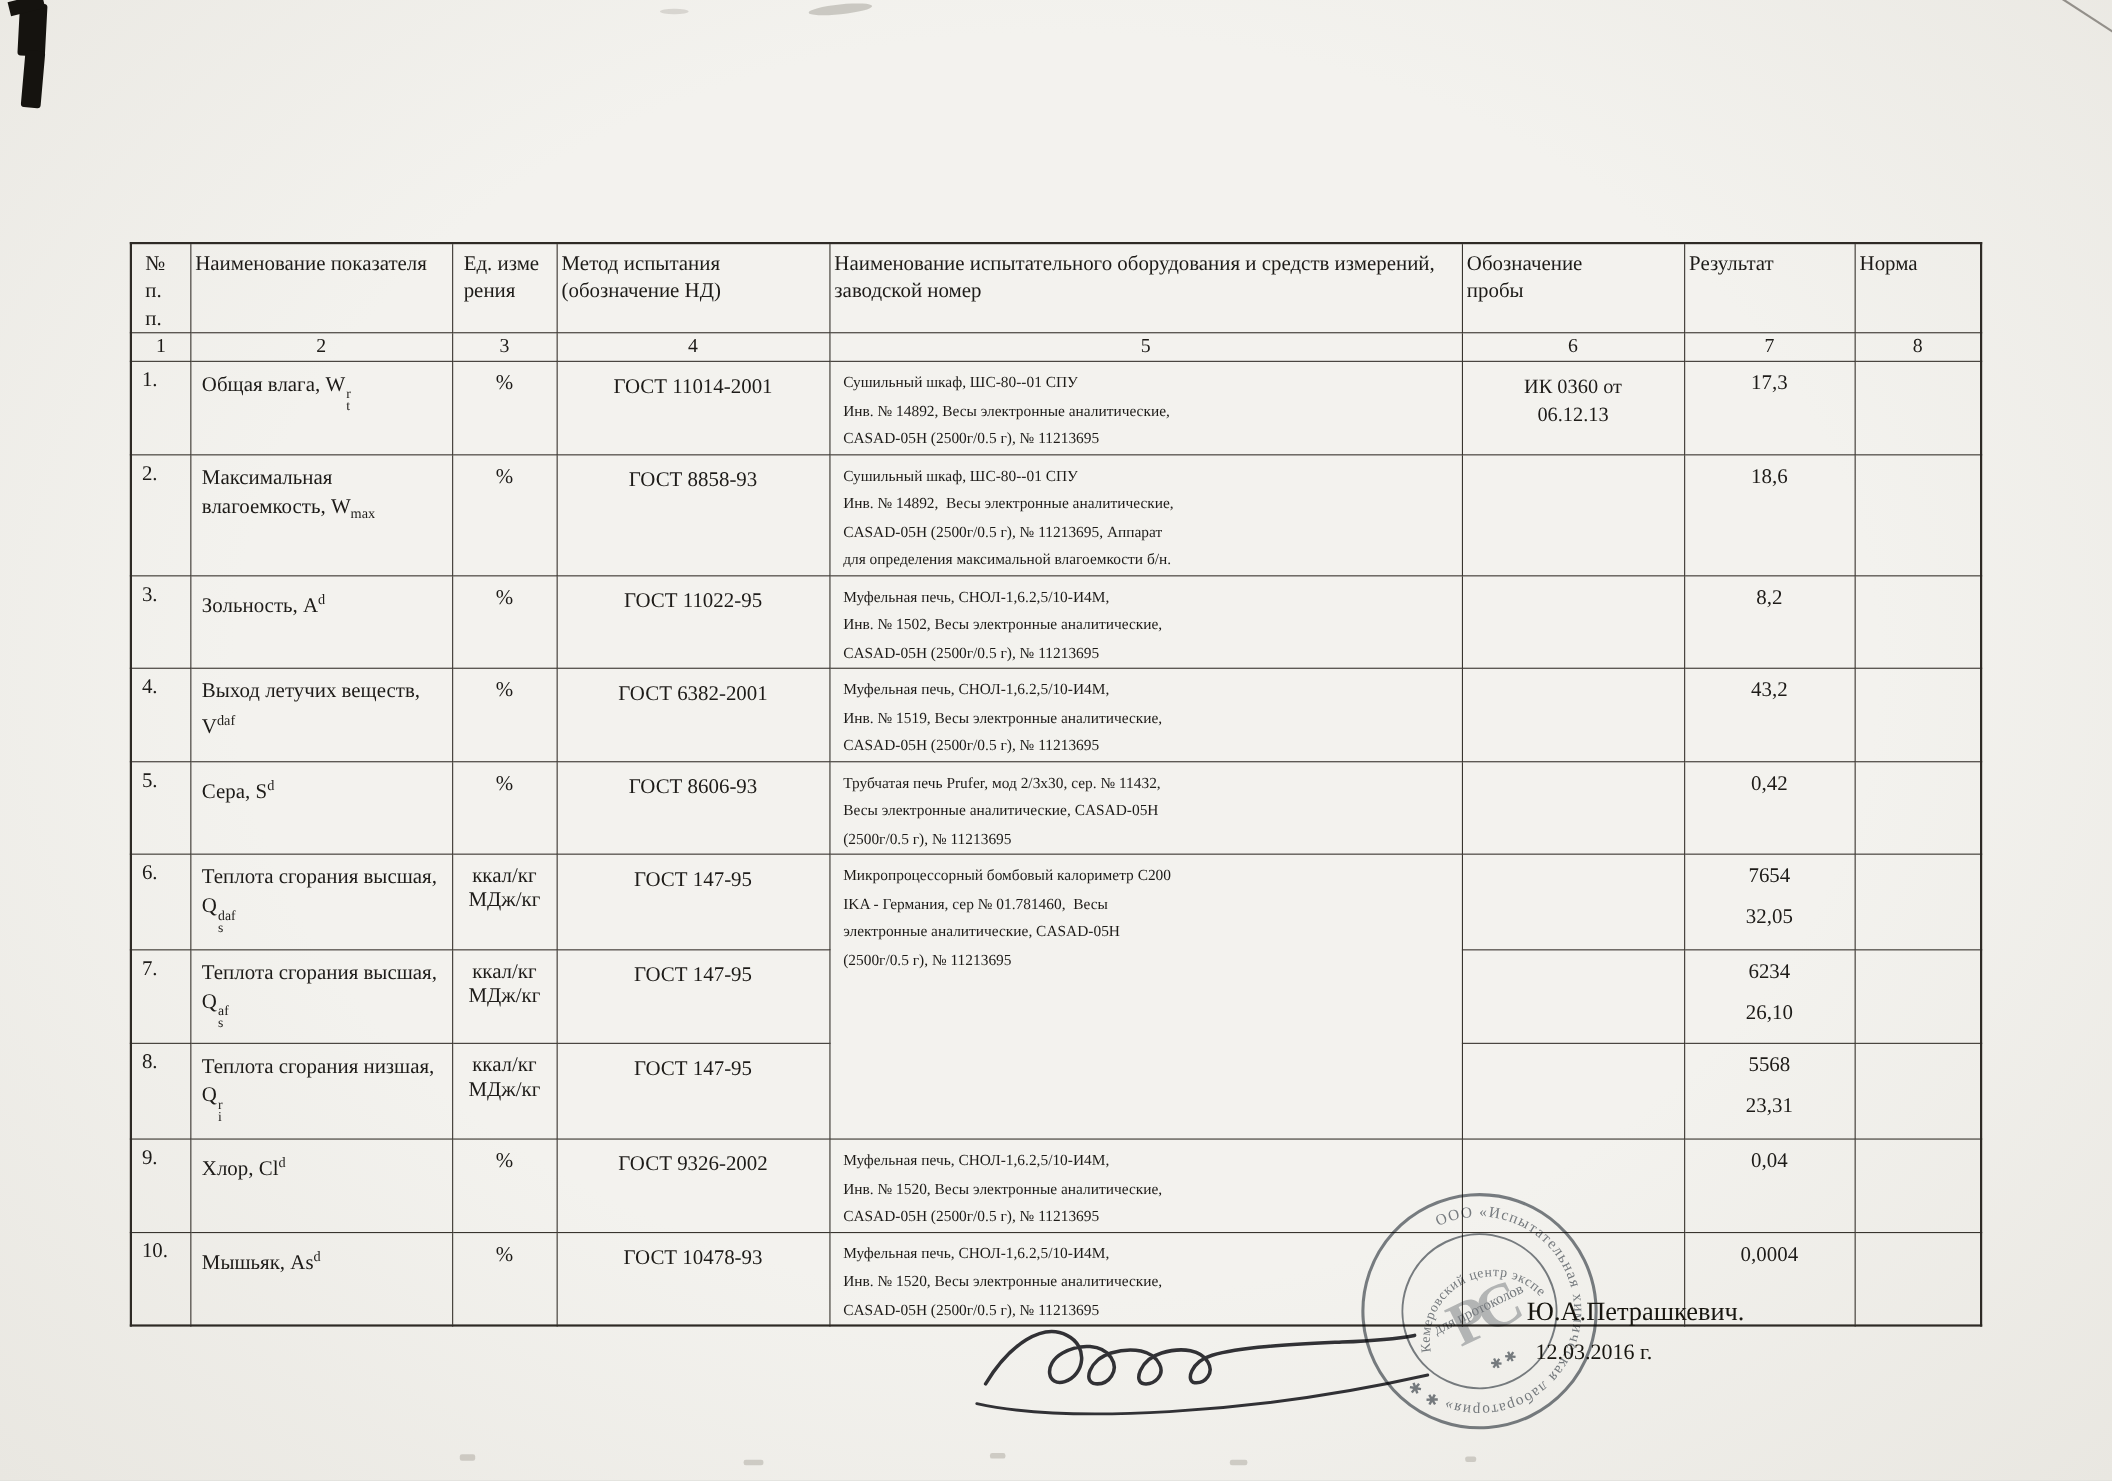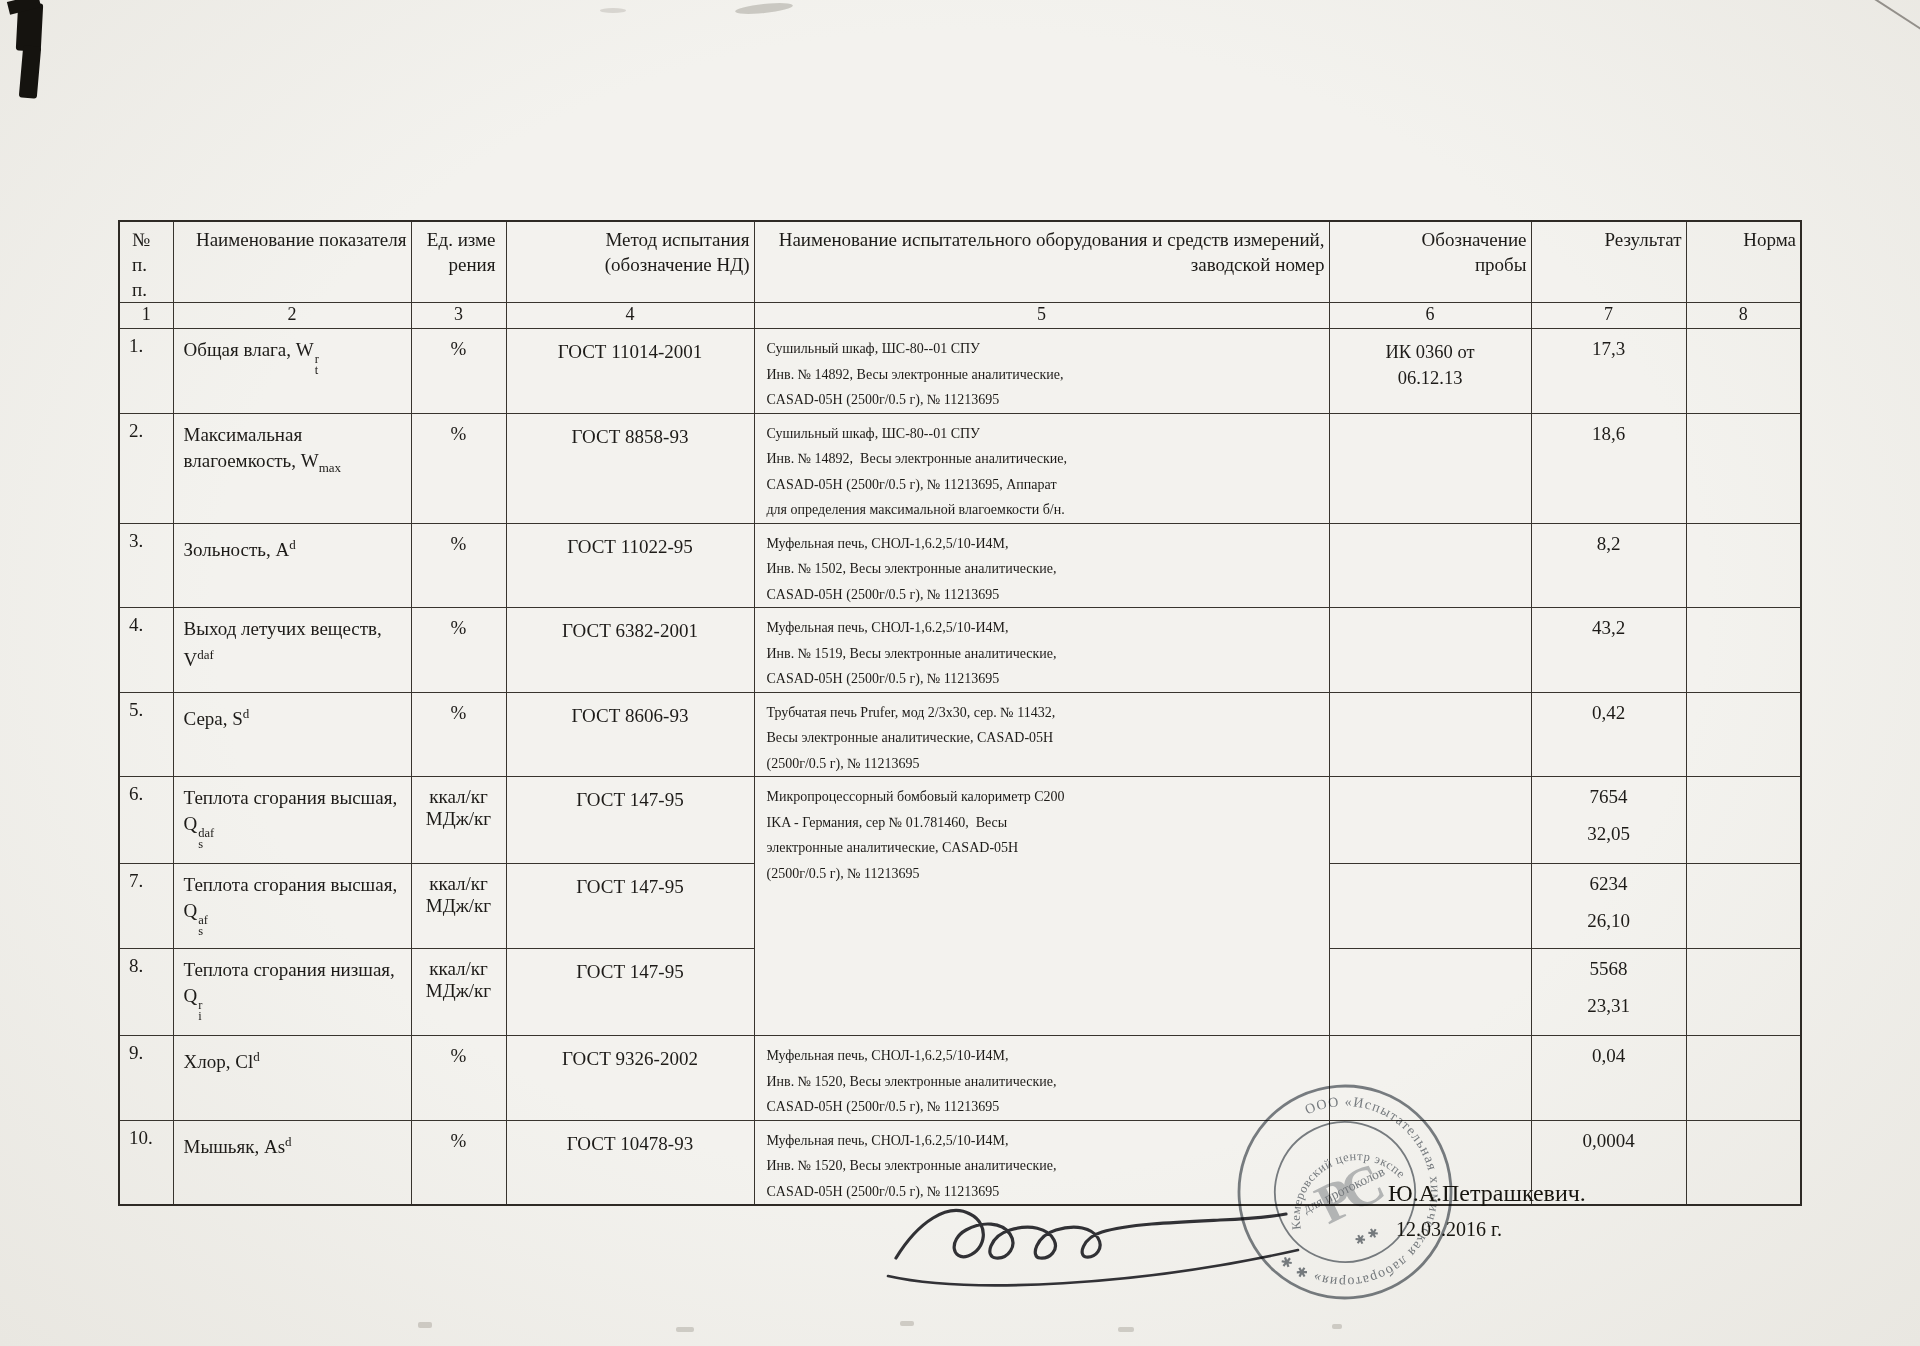--- a/index.html
+++ b/index.html
@@ -5,21 +5,21 @@
   html,body{margin:0;padding:0;background:#dddcd7;}
   .page{position:relative;width:1920px;height:1346px;overflow:hidden;
     background:radial-gradient(ellipse at 50% 45%, #f3f2ee 55%, #e9e7e1 100%);
     font-family:"Liberation Serif",serif;color:#1d1b18;}
   .doc-title{position:absolute;left:190px;top:147px;width:1460px;margin:0;text-align:center;
     font:bold 26px/1.2 "Liberation Sans",sans-serif;color:#161513;letter-spacing:.2px;}
   table.results{position:absolute;left:118px;top:220px;width:1682px;border-collapse:collapse;
     table-layout:fixed;border:2.6px solid #2e2a25;}
   .results th,.results td{border:1.6px solid #38342e;vertical-align:top;overflow:hidden;}
   tr.hrow{height:78px;}
-  .hrow th{font-weight:normal;font-size:19px;line-height:25px;text-align:right;padding:5px 4px;}
+  .hrow th{font-weight:normal;font-size:19px;line-height:25px;text-align:left;padding:5px 4px;}
   th.h1{text-align:left;padding:5px 0 0 12px;word-spacing:34px;}
   th.h3{word-break:break-all;padding:5px 10px;}
   th.h6{word-spacing:90px;}
   tr.nrow{height:26px;}
   td.cn{text-align:center;font-size:18px;line-height:20px;padding:1px;}
   td.c-num{font-size:19px;padding:6px 0 0 9px;}
   td.c-ind{font-size:19px;line-height:26px;padding:8px 6px 0 10px;}
   td.c-unit{text-align:center;font-size:19px;padding-top:9px;}
   .uline + .uline{margin-top:0;}
   td.c-met{text-align:center;font-size:19px;padding-top:12px;}

